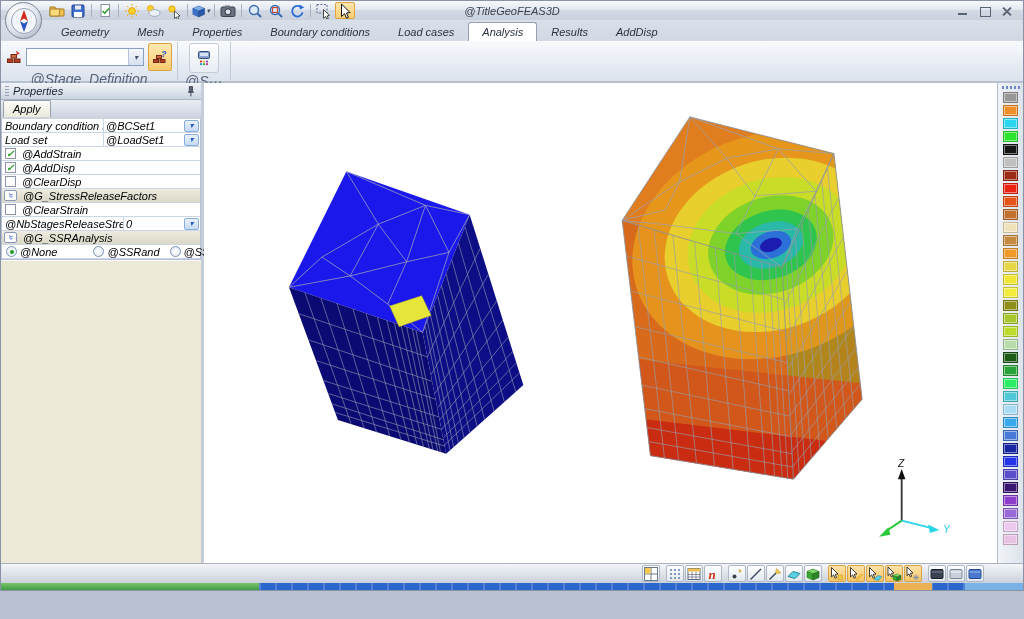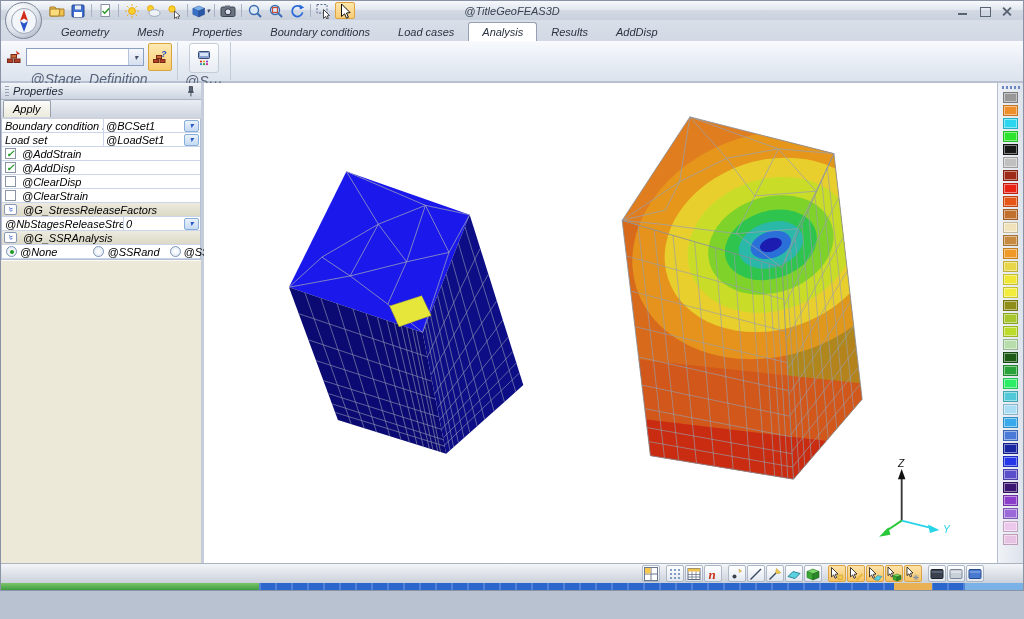--- a/index.html
+++ b/index.html
@@ -432,27 +432,27 @@
           <span class="plabel">@AddStrain</span>
         </div>
         <div class="prow">
           <span class="cb checked"></span>
           <span class="plabel">@AddDisp</span>
         </div>
         <div class="prow">
           <span class="cb"></span>
           <span class="plabel">@ClearDisp</span>
         </div>
-        <div class="prow">
-          <span class="cb"></span>
-          <span class="plabel">@ClearStrain</span>
-        </div>
         <div class="prow phead">
           <span class="chev"></span>
           <span class="plabel">@G_StressReleaseFactors</span>
+        </div>
+        <div class="prow">
+          <span class="cb"></span>
+          <span class="plabel">@ClearStrain</span>
         </div>
         <div class="prow">
           <span class="plabel">@NbStagesReleaseStress</span>
           <span class="pvalue" style="width:77px;">
               <span class="val">0</span>
               <span class="dd"></span>
             </span>
         </div>
         <div class="prow phead">
           <span class="chev"></span>

